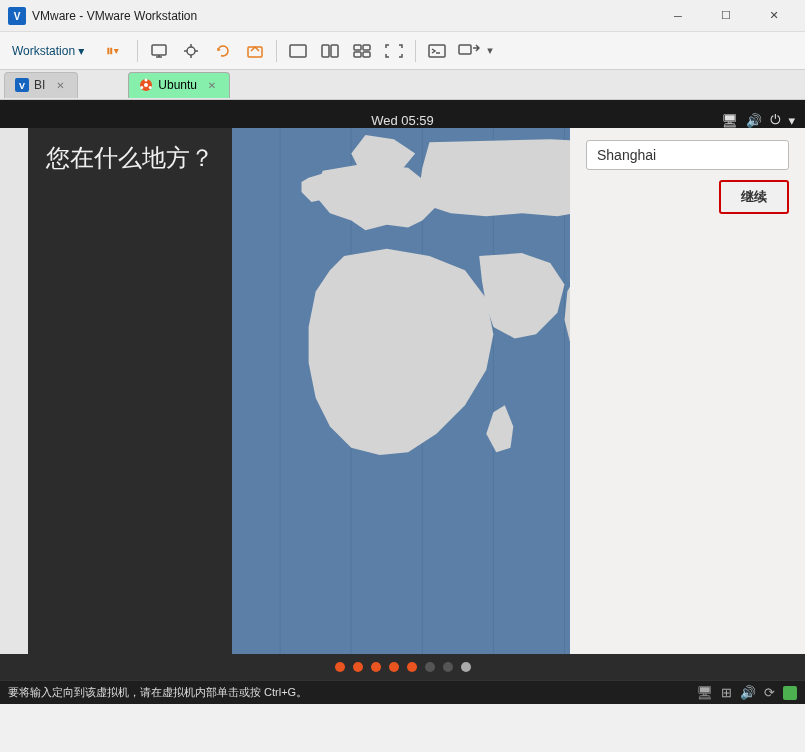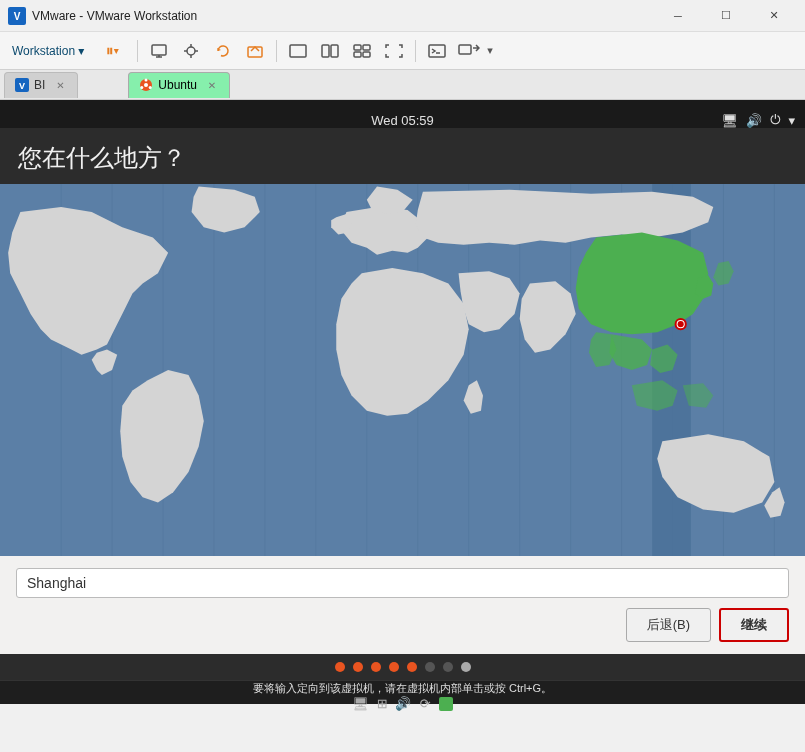--- a/index.html
+++ b/index.html
@@ -155,22 +155,23 @@
       align-items: center;
       gap: 8px;
       font-size: 13px;
     }
 
     
     #ubuntu-install {
       flex: 1;
       background: #e5e5e5;
       display: flex;
-      flex-direction: column;
+      flex-direction: row;
       overflow: hidden;
+      padding-left: 28px;
     }
     #install-header {
       background: #2c2c2c;
       padding: 14px 18px 10px;
       color: #f0f0f0;
       font-size: 24px;
       font-weight: 300;
     }
 
     
@@ -245,21 +246,20 @@
     #statusbar {
       display: flex;
       align-items: center;
       justify-content: space-between;
       height: 24px;
       background: #1e1e1e;
       color: #ddd;
       font-size: 11px;
       padding: 0 8px;
       border-top: 1px solid #333;
-      flex-direction: column;
     }
     #statusbar .status-right {
       display: flex;
       align-items: center;
       gap: 8px;
     }
     .status-icon {
       font-size: 13px;
       color: #aaa;
     }
@@ -483,21 +483,20 @@
 
         <circle cx="668" cy="140" r="5" fill="white" stroke="#cc0000" stroke-width="2"></circle>
         <circle cx="668" cy="140" r="3" fill="#cc0000"></circle>
       </svg>
     </div>
 
     <div id="install-bottom">
       <input type="text" id="location-input" value="Shanghai" style="">
 
       <div id="install-buttons">
-        <button class="install-btn">后退(B)</button>
         <button class="install-btn primary">继续</button>
       </div>
     </div>
 
   </div>
 
   <div id="progress-dots">
     <div class="dot active"></div>
     <div class="dot active"></div>
     <div class="dot active"></div>

